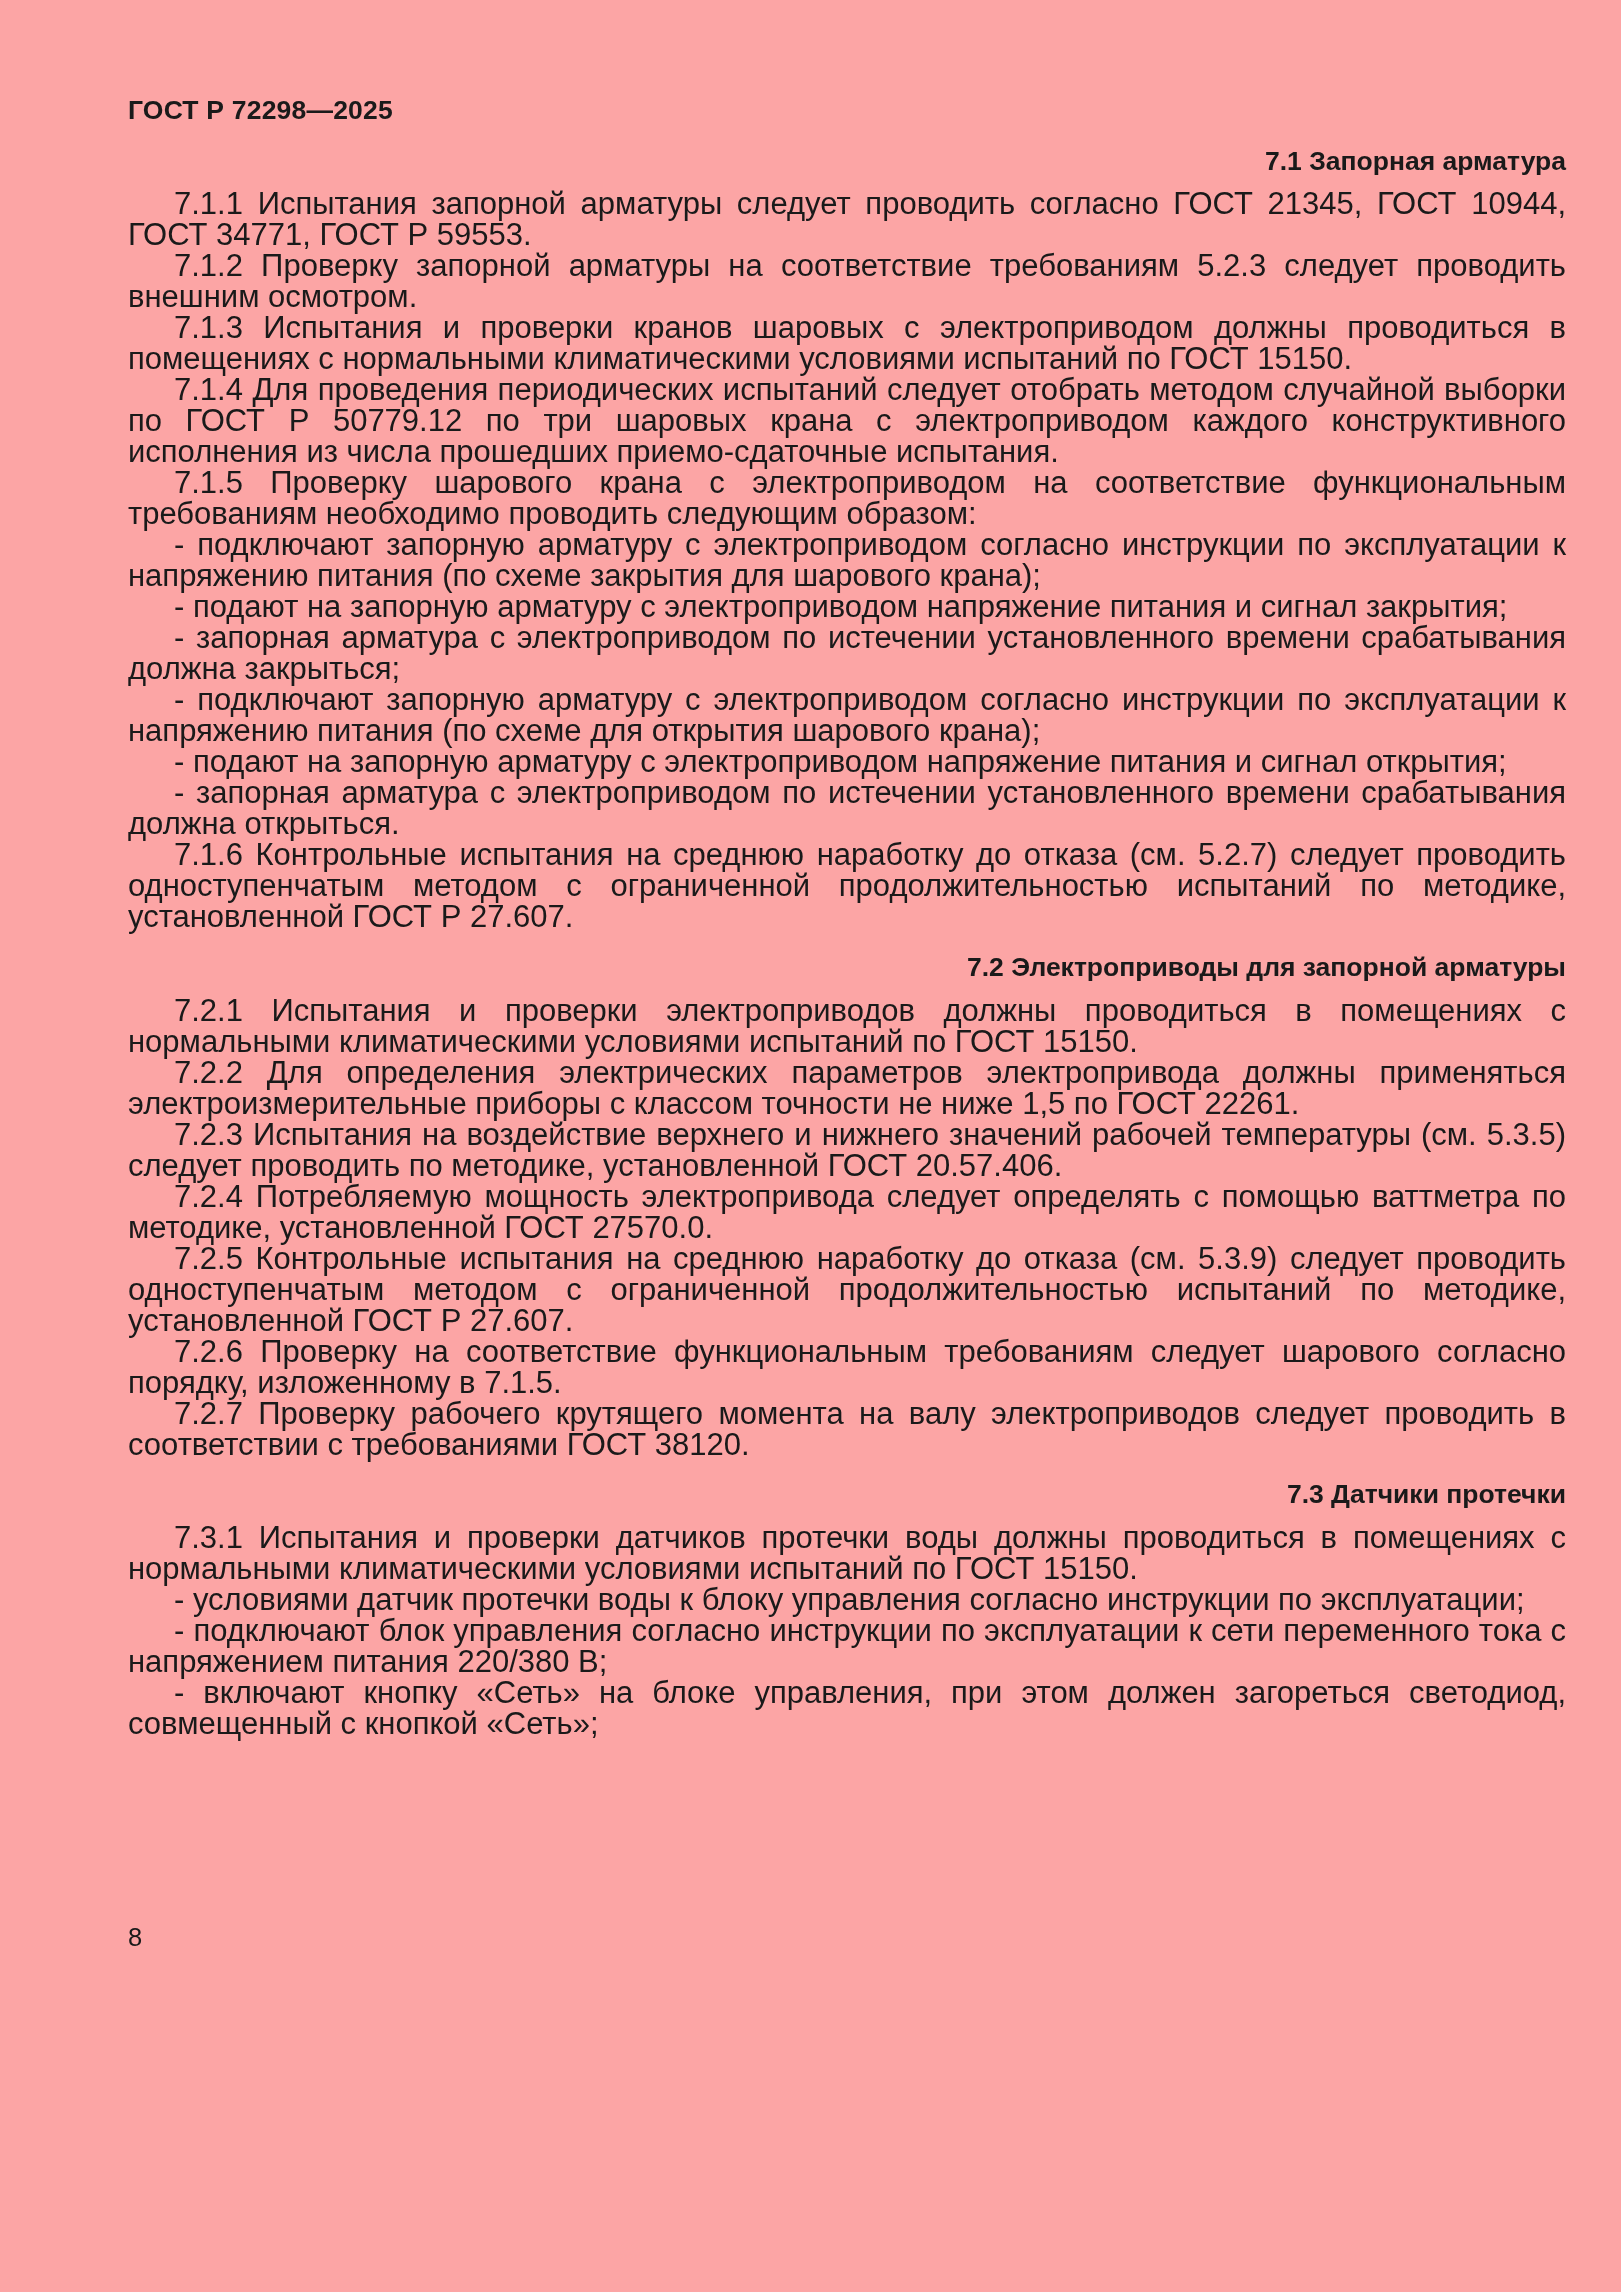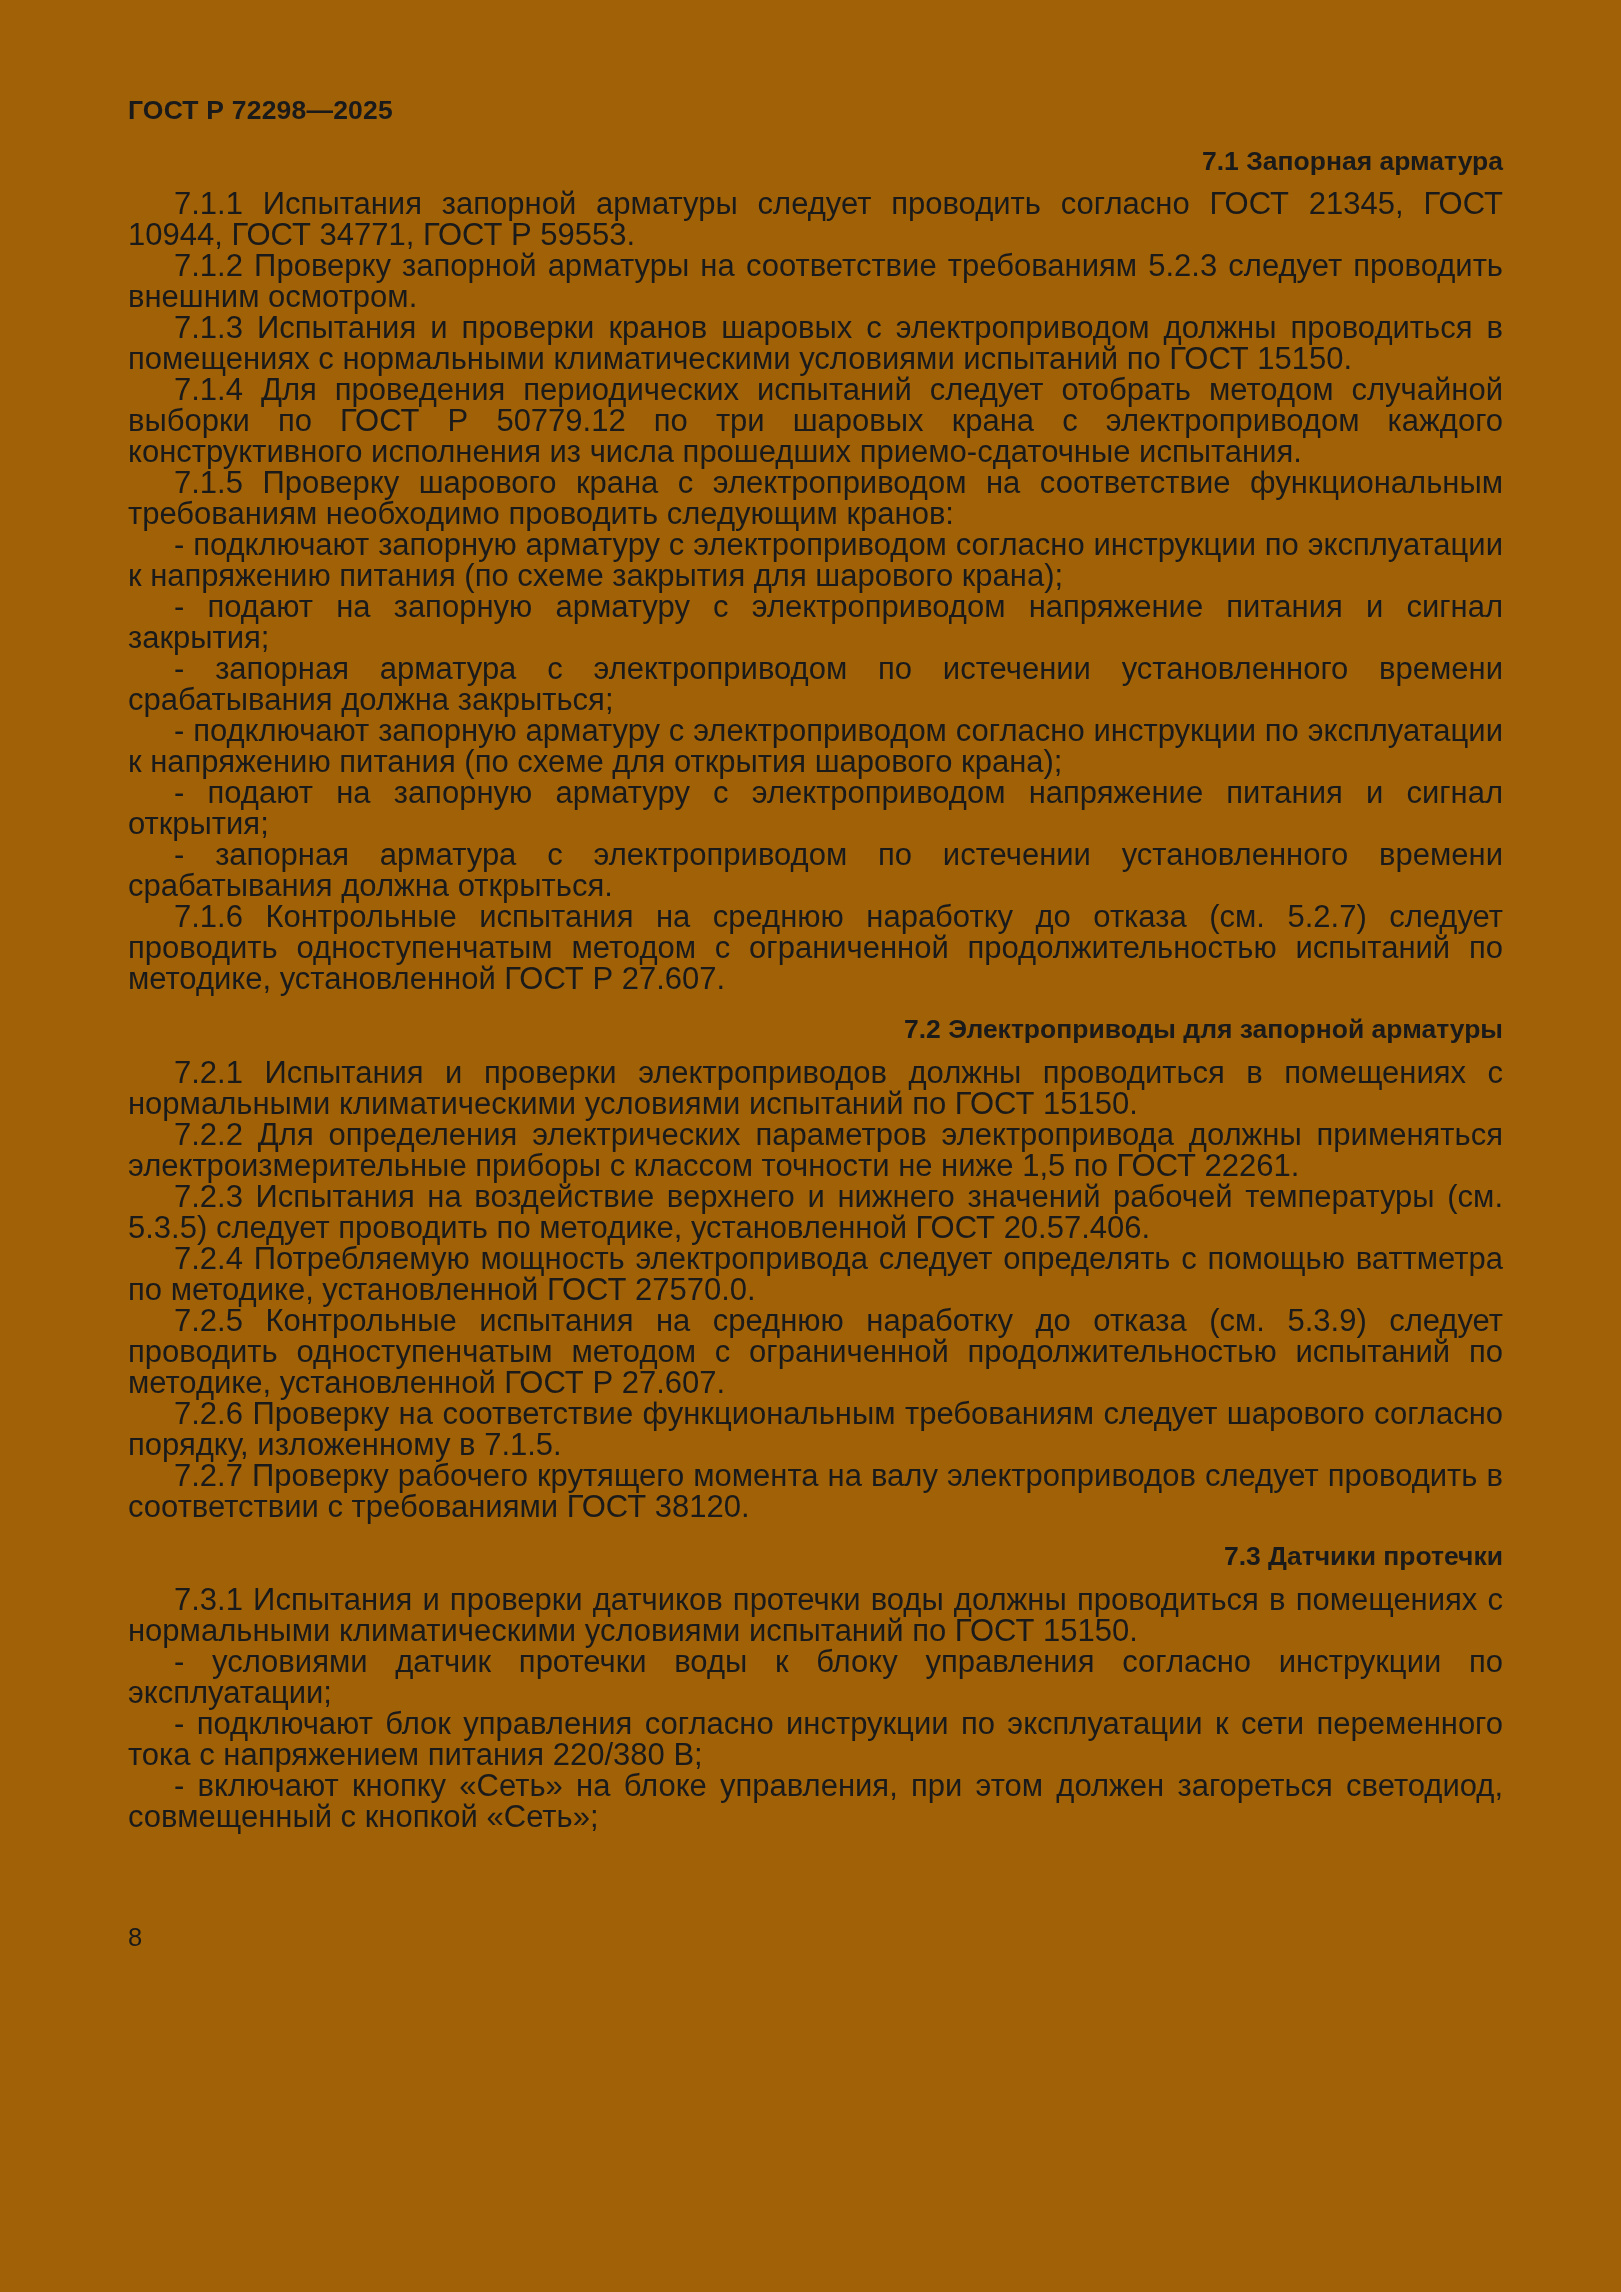--- a/index.html
+++ b/index.html
@@ -1,24 +1,24 @@
 <!DOCTYPE html>
 <html lang="ru"><head>
 <meta charset="utf-8">
 <style>
   * { margin: 0; padding: 0; box-sizing: border-box; }
   html, body { background: #ffffff; }
   .page {
     position: relative;
     width: 1621px;
     height: 2293px;
-    background: #a16207;
+    background: #fca5a5;
     color: #1a1a1a;
     font-family: "Liberation Sans", "DejaVu Sans", sans-serif;
-    padding: 95px 118px 0 128px;
+    padding: 95px 55px 0 128px;
     overflow: hidden;
   }
   .doc-header {
     font-size: 26.5px;
     line-height: 31px;
     font-weight: 700;
     letter-spacing: 0.2px;
   }
   .h1 {
     margin-top: 21.6px;
@@ -58,21 +58,21 @@
 <div class="page">
 
   <div class="doc-header">ГОСТ Р 72298—2025</div>
 
 
   <div class="h2">7.1 Запорная арматура</div>
   <div class="para">7.1.1 Испытания запорной арматуры следует проводить согласно ГОСТ 21345, ГОСТ 10944, ГОСТ 34771, ГОСТ Р 59553.</div>
   <div class="para">7.1.2 Проверку запорной арматуры на соответствие требованиям 5.2.3 следует проводить внешним осмотром.</div>
   <div class="para">7.1.3 Испытания и проверки кранов шаровых с электроприводом должны проводиться в помещениях с нормальными климатическими условиями испытаний по ГОСТ 15150.</div>
   <div class="para">7.1.4 Для проведения периодических испытаний следует отобрать методом случайной выборки по ГОСТ Р 50779.12 по три шаровых крана с электроприводом каждого конструктивного исполнения из числа прошедших приемо-сдаточные испытания.</div>
-  <div class="para">7.1.5 Проверку шарового крана с электроприводом на соответствие функциональным требованиям необходимо проводить следующим кранов:</div>
+  <div class="para">7.1.5 Проверку шарового крана с электроприводом на соответствие функциональным требованиям необходимо проводить следующим образом:</div>
   <div class="para">- подключают запорную арматуру с электроприводом согласно инструкции по эксплуатации к напряжению питания (по схеме закрытия для шарового крана);</div>
   <div class="para">- подают на запорную арматуру с электроприводом напряжение питания и сигнал закрытия;</div>
   <div class="para">- запорная арматура с электроприводом по истечении установленного времени срабатывания должна закрыться;</div>
   <div class="para">- подключают запорную арматуру с электроприводом согласно инструкции по эксплуатации к напряжению питания (по схеме для открытия шарового крана);</div>
   <div class="para">- подают на запорную арматуру с электроприводом напряжение питания и сигнал открытия;</div>
   <div class="para">- запорная арматура с электроприводом по истечении установленного времени срабатывания должна открыться.</div>
   <div class="para">7.1.6 Контрольные испытания на среднюю наработку до отказа (см. 5.2.7) следует проводить одноступенчатым методом с ограниченной продолжительностью испытаний по методике, установленной ГОСТ Р 27.607.</div>
 
   <div class="h2">7.2 Электроприводы для запорной арматуры</div>
   <div class="para">7.2.1 Испытания и проверки электроприводов должны проводиться в помещениях с нормальными климатическими условиями испытаний по ГОСТ 15150.</div>

